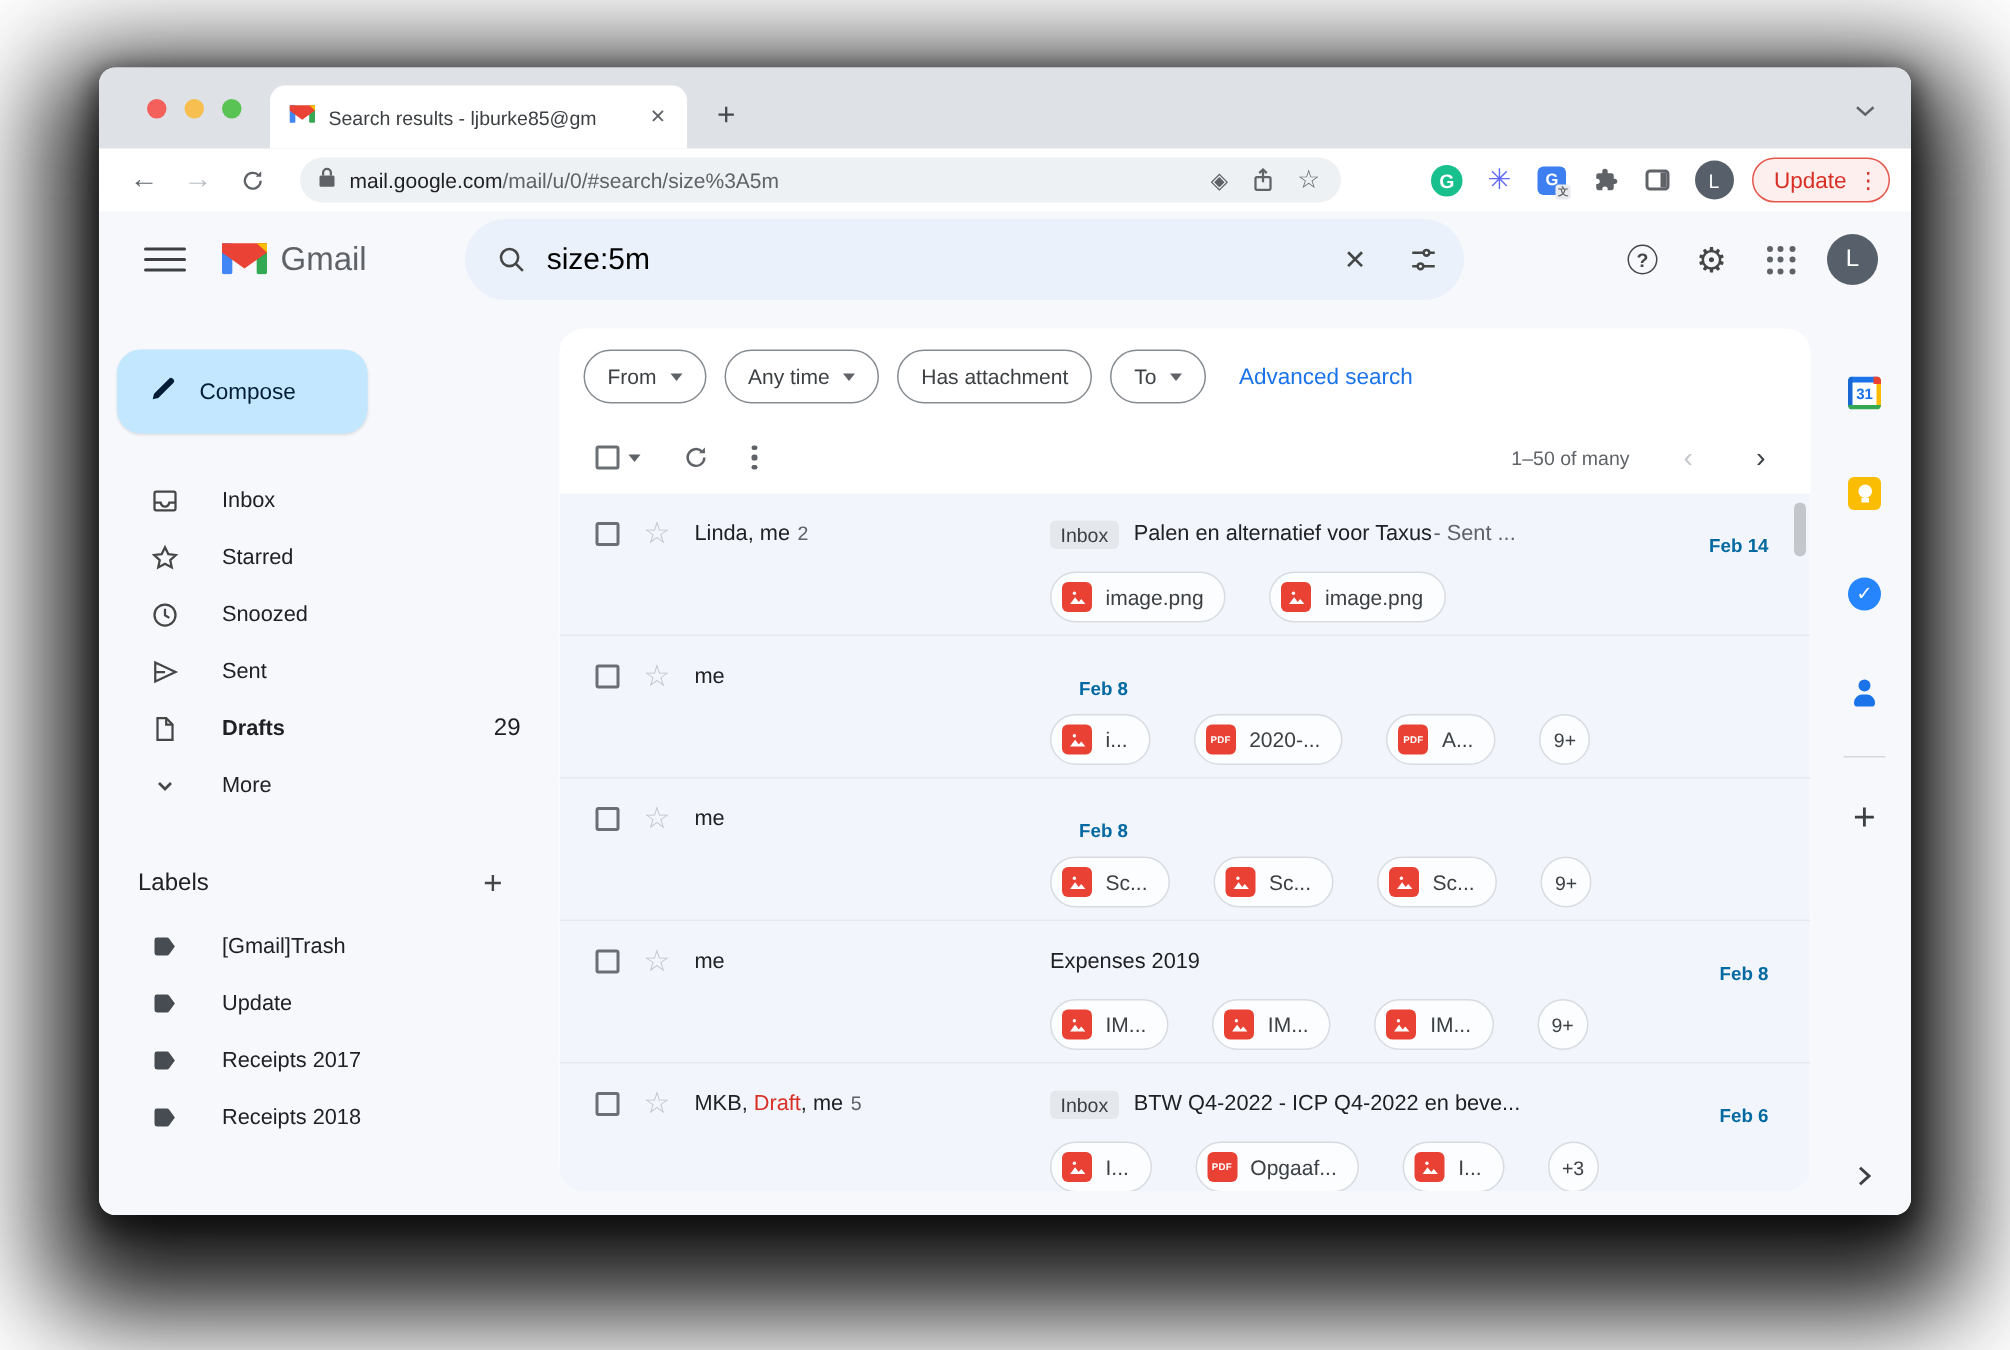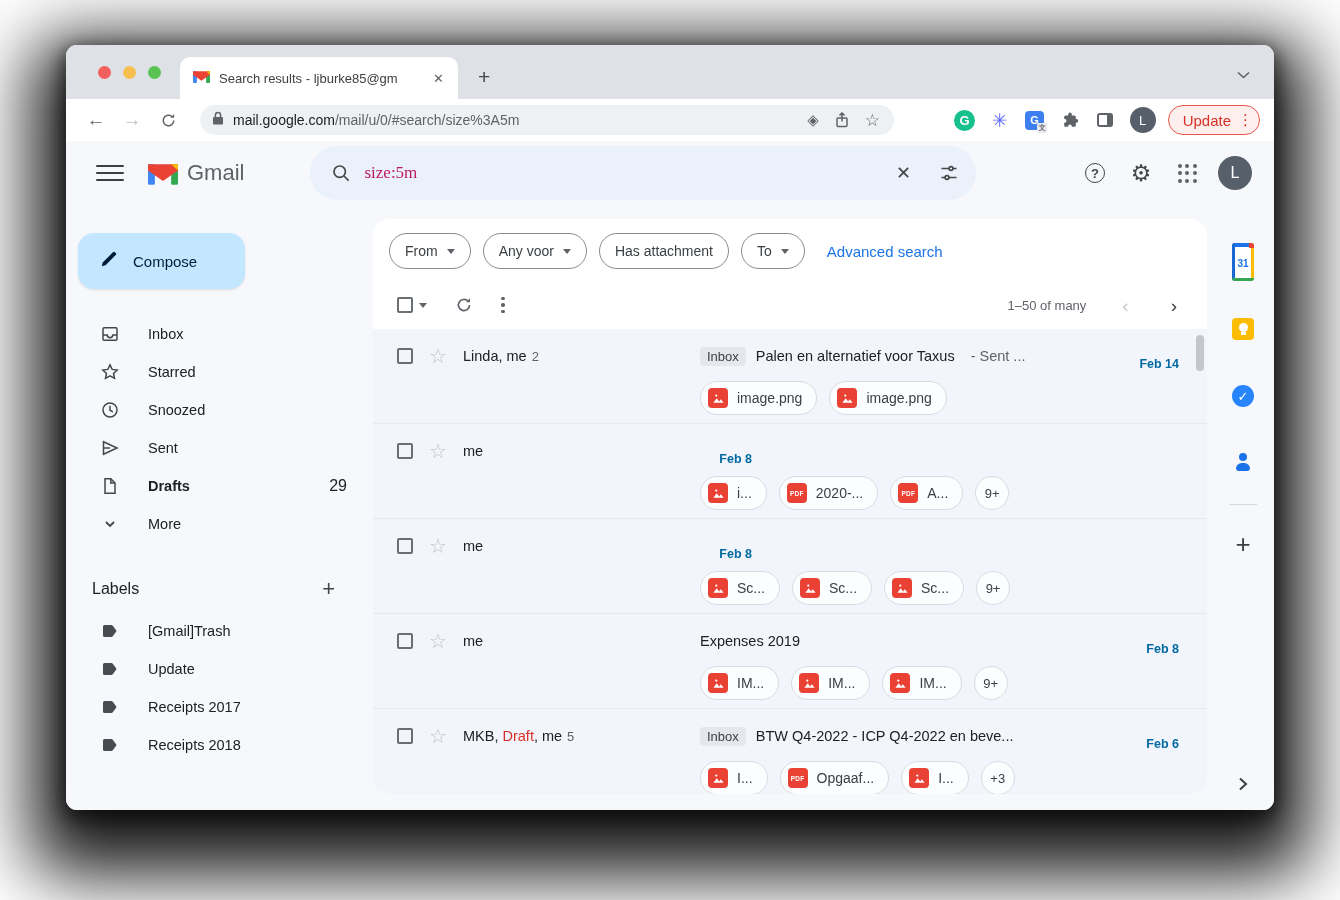--- a/index.html
+++ b/index.html
@@ -45,27 +45,27 @@
     display:flex; align-items:center; justify-content:center; margin-left:12px; }
   .update { margin-left:12px; height:30px; border:1.5px solid #e5564a; background:#fdefed; border-radius:15px;
     display:flex; align-items:center; padding:0 6px 0 14px; color:#d93025; font-size:15px; }
   .update .dots { font-size:15px; margin-left:7px; letter-spacing:0; }
 
   
   .gmail { flex:1; background:#f6f8fc; display:flex; flex-direction:column; min-height:0; }
   .gm-header { height:64px; display:flex; align-items:center; padding:0 14px 0 30px; flex:0 0 auto; }
   .burger { width:28px; display:flex; flex-direction:column; gap:5px; margin-right:24px; }
   .burger i { display:block; height:2px; background:#3c4043; border-radius:1px; }
-  .logo { display:flex; align-items:center; gap:9px; }
+  .logo { display:flex; gap:9px; }
   .logo-text { font-size:22px; color:#5f6368; }
   .searchbar { width:666px; height:54px; margin-left:66px; background:#eaf1fb; border-radius:27px;
     display:flex; align-items:center; padding:0 4px 0 8px; }
   .sb-btn { width:46px; height:46px; display:flex; align-items:center; justify-content:center; border-radius:50%; }
-  .sb-input { flex:1; border:0; outline:0; background:transparent; font-size:17px; color:#be185d;
-    font-family:Liberation Serif, serif; }
+  .sb-input { flex:1; border:0; outline:0; background:transparent; font-size:20px; color:#000000;
+    font-family:Liberation Sans, sans-serif; }
   .x-char { font-size:18px; color:#444746; }
   .hdr-btn { width:46px; height:46px; display:flex; align-items:center; justify-content:center; color:#444746; }
   .q-circle { width:20px; height:20px; border:1.8px solid #444746; border-radius:50%; font-size:13px; font-weight:bold;
     color:#444746; display:flex; align-items:center; justify-content:center; }
   .gear { font-size:23px; color:#444746; }
   .grid9 { display:grid; grid-template-columns:repeat(3,4px); grid-gap:3.5px; }
   .grid9 i { width:4px; height:4px; border-radius:50%; background:#5f6368; }
   .av-lg { width:34px; height:34px; border-radius:50%; background:#57606a; color:#fff; font-size:16px;
     display:flex; align-items:center; justify-content:center; margin:0 8px 0 8px; }
 
@@ -112,37 +112,37 @@
   .line1 { height:36px; display:flex; align-items:center; }
   .row .cbx { margin-left:24px; flex:0 0 auto; }
   .row-star { margin-left:14px; width:22px; text-align:center; font-size:20px; color:#bfc3ca; line-height:1; flex:0 0 auto; }
   .senders { margin-left:14px; width:221px; font-size:14.5px; color:#202124; white-space:nowrap; overflow:hidden; flex:0 0 auto; }
   .s-count { margin-left:5px; font-size:13px; color:#5f6368; }
   .s-red { color:#d93025;text-align:center; }
   .center { flex:1; margin-left:16px; display:flex; align-items:center; white-space:nowrap; overflow:hidden; min-width:0; }
   .inbox-chip { background:#e4e7eb; color:#3c4043; font-size:13px; border-radius:4px; padding:2px 7px;
     margin-right:10px; flex:0 0 auto; }
   .subject { font-size:14.5px; color:#202124; }
-  .snippet { font-size:14.5px; color:#5f6368; margin-left:16px; }
+  .snippet { font-size:14.5px; color:#5f6368; margin-left:1px; }
   .rdate { width:96px; text-align:right; padding-right:28px; font-size:12.5px; font-weight:600; color:#0369a1; flex:0 0 auto;margin-top:16px; }
-  .atts { margin:7px 0 0 327px; display:flex; align-items:center; gap:12px; }
+  .atts { margin:7px 0 0 327px; display:flex; align-items:center; gap:29px; }
   .att-chip { height:34px; border:1px solid #d8dce1; background:#fbfdff; border-radius:17px; display:flex;
     align-items:center; gap:9px; padding:0 14px 0 7px; font-size:14px; color:#3c4043; }
   .att-ico { width:20px; height:20px; border-radius:4px; background:#e94235; display:flex; align-items:center;
     justify-content:center; color:#fff; flex:0 0 auto; }
   .att-ico.pdf { font-size:6.5px; font-weight:bold; letter-spacing:.2px; }
   .more-circle { width:34px; height:34px; border-radius:50%; border:1px solid #d8dce1; background:#fbfdff;
     display:flex; align-items:center; justify-content:center; font-size:13px; color:#3c4043; }
   .scroll-thumb { position:absolute; right:3px; top:116px; width:8px; height:36px; background:#c3c7cc; border-radius:4px; }
 
   
   .side-panel { width:62px; flex:0 0 auto; display:flex; flex-direction:column; align-items:center;
     padding-top:46px; position:relative; }
   .sp-slot { height:22px; margin-bottom:45px; display:flex; align-items:center; justify-content:center; }
-  .cal { width:22px; height:38px; background:#fff; border-radius:3px; position:relative; overflow:hidden; }
+  .cal { width:22px; height:22px; background:#fff; border-radius:3px; position:relative; overflow:hidden; }
   .cal i { position:absolute; }
   .c-top{top:0;left:0;right:0;height:4px;background:#1a73e8}
   .c-left{left:0;top:0;bottom:0;width:3px;background:#1967d2}
   .c-right{right:0;top:0;bottom:0;width:3px;background:#fbbc04}
   .c-bottom{bottom:0;left:0;right:0;height:3px;background:#34a853}
   .c-corner{top:0;right:0;width:5px;height:5px;background:#ea4335}
   .cal span { position:absolute; inset:3px 0 0 0; display:flex; align-items:center; justify-content:center;
     font-size:10px; font-weight:bold; color:#1a73e8; }
   .keep { width:22px; height:22px; background:#fbbc04; border-radius:4px; position:relative; }
   .keep i { position:absolute; left:6.5px; top:4.5px; width:9px; height:9px; background:#fff; border-radius:50%; }
@@ -406,21 +406,21 @@
           </div>
       </div>
 
       <div class="main-card">
         <div class="chips-row">
             <span class="chip">
     <span class="chip-label">From</span>
     <span class="caret"></span>
   </span>
             <span class="chip">
-    <span class="chip-label">Any voor</span>
+    <span class="chip-label">Any time</span>
     <span class="caret"></span>
   </span>
             <span class="chip">
     <span class="chip-label">Has attachment</span>
 
   </span>
             <span class="chip">
     <span class="chip-label">To</span>
     <span class="caret"></span>
   </span>

